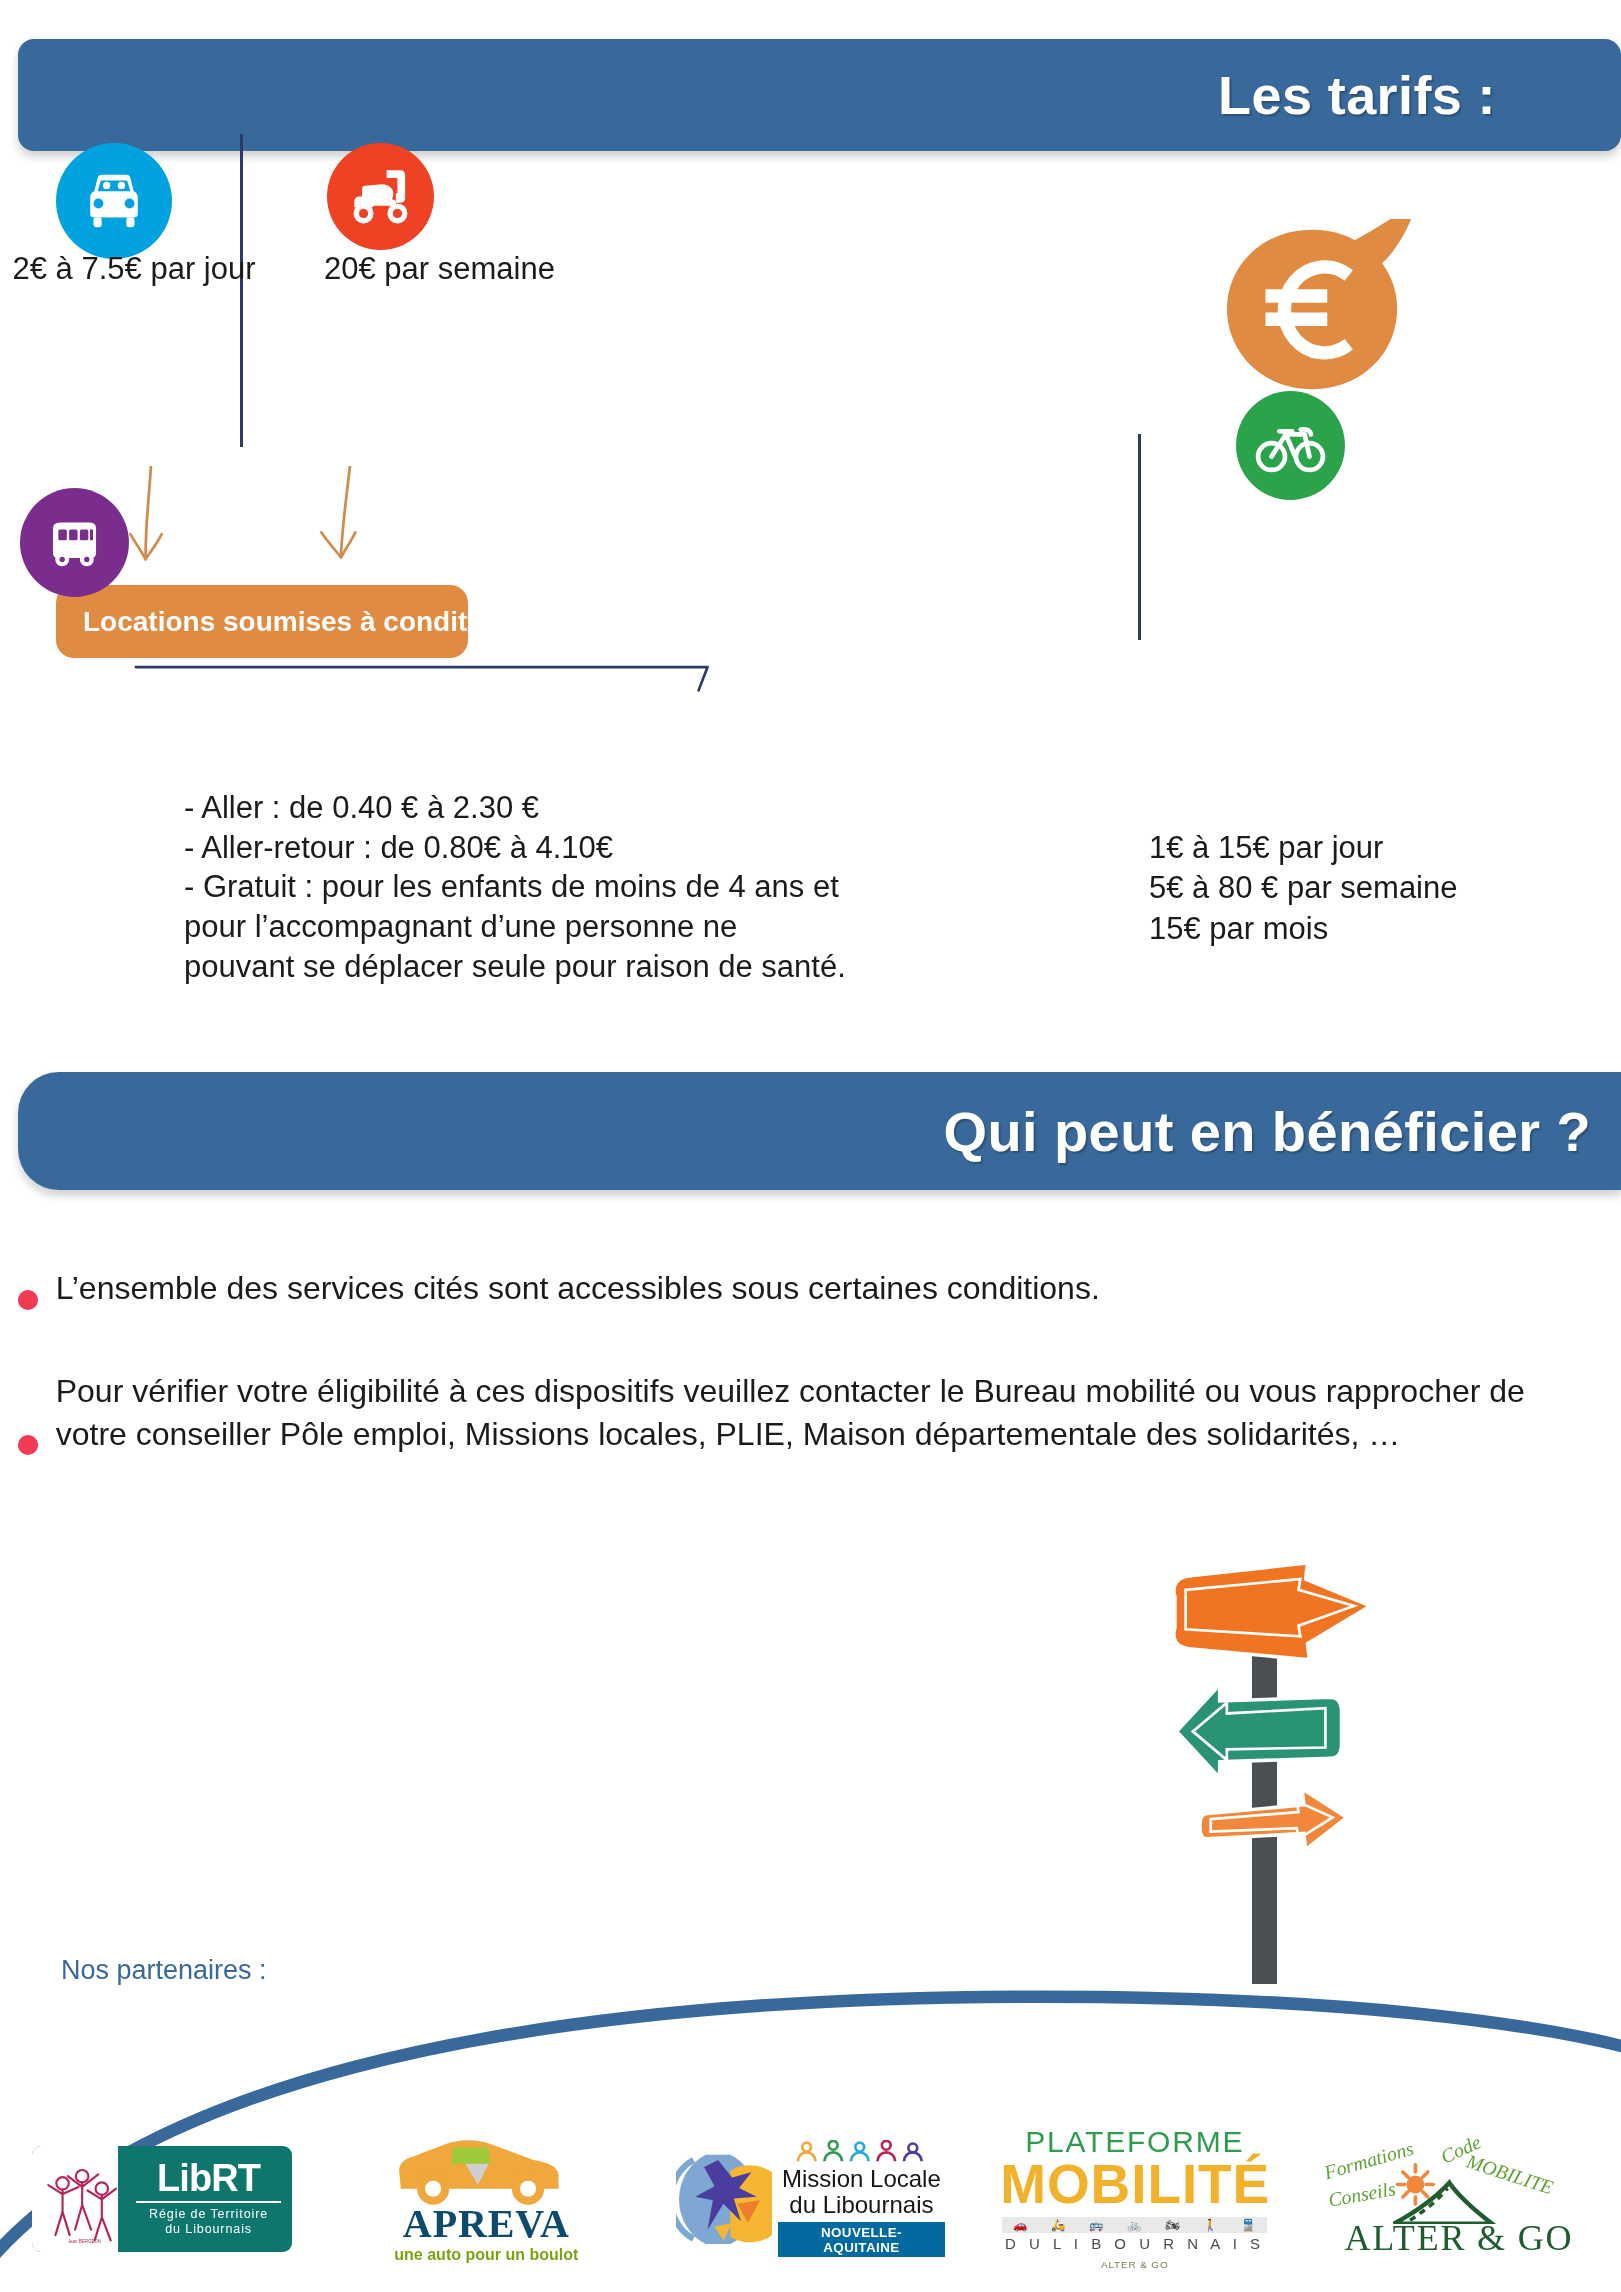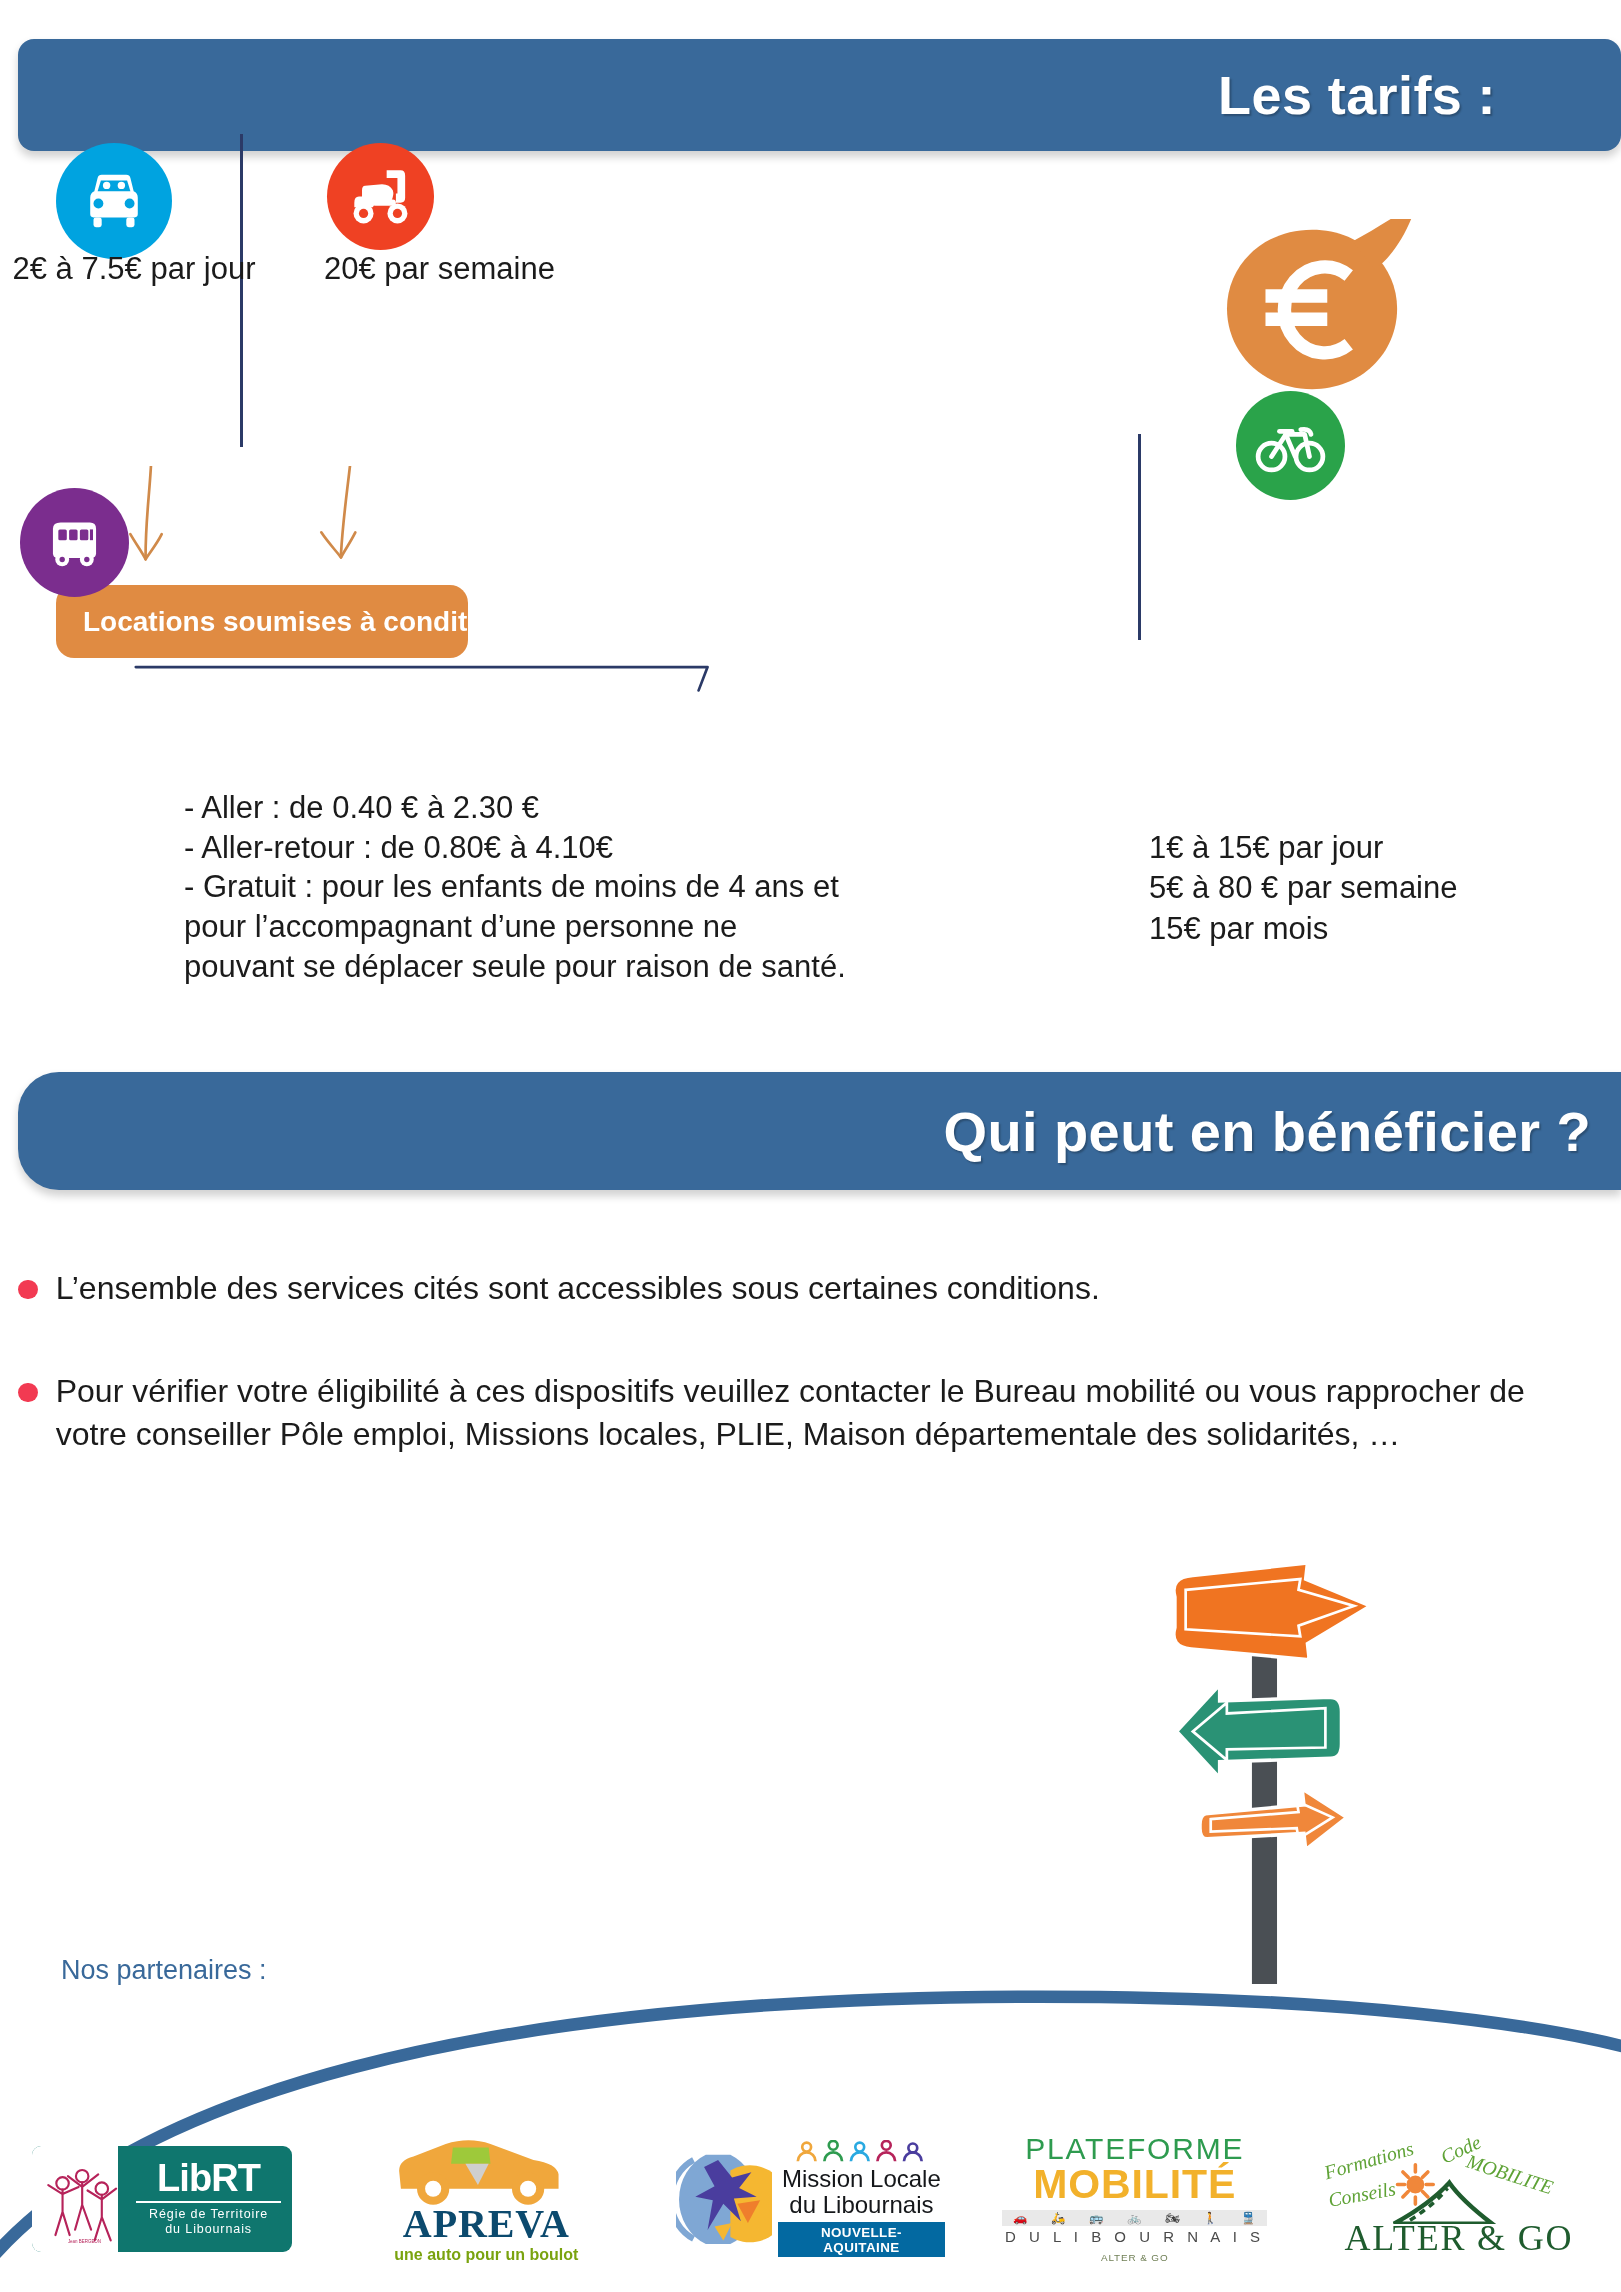--- a/index.html
+++ b/index.html
@@ -138,21 +138,21 @@
     font-size: 31px;
     line-height: 1.30;
     color: #1b1b1b;
     white-space: nowrap;
   }
 
   
   .bullet-row {
     position: absolute;
     display: flex;
-    align-items: flex-start;
+    align-items: flex-end;
   }
   .bullet-dot {
     width: 19.7px; height: 19.7px;
     border-radius: 50%;
     background: #f23a52;
     flex: 0 0 auto;
     margin-top: 12.5px;
     margin-right: 18px;
   }
   .bullet-text {
@@ -240,21 +240,21 @@
   .ml-badge {
     margin-top: 4.5px;
     background: #0369a1; color: #ffffff;
     font-size: 13.4px; font-weight: bold; letter-spacing: 0.4px;
     padding: 2.7px 7.2px; display: inline-block;
   }
 
   
   .pm-wrap { width: 269px; text-align: center; }
   .pm-l1 { font-size: 30px; color: #2e9b4f; letter-spacing: 1.8px; line-height: 1; }
-  .pm-l2 { font-size: 41px; color: #f2b12b; font-weight: bold; letter-spacing: 0.9px; line-height: 1; }
+  .pm-l2 { font-size: 55px; color: #f2b12b; font-weight: bold; letter-spacing: 0.9px; line-height: 1; }
   .pm-strip {
     height: 16px; background: #e9e9e9; margin: 4.5px 1.8px 2.7px 1.8px;
     display:flex; align-items:center; justify-content: space-around;
     font-size: 11.6px; color: #3a3a3a;
   }
   .pm-l3 { font-size: 15px; color: #4a4a4a; letter-spacing: 4.5px; }
   .pm-l4 { font-size: 9.9px; color: #6f7f55; letter-spacing: 0.9px; margin-top: 6.3px; }
 
   
   .ag-wrap { width: 287px; text-align: center; position: relative; height: 125px;}

